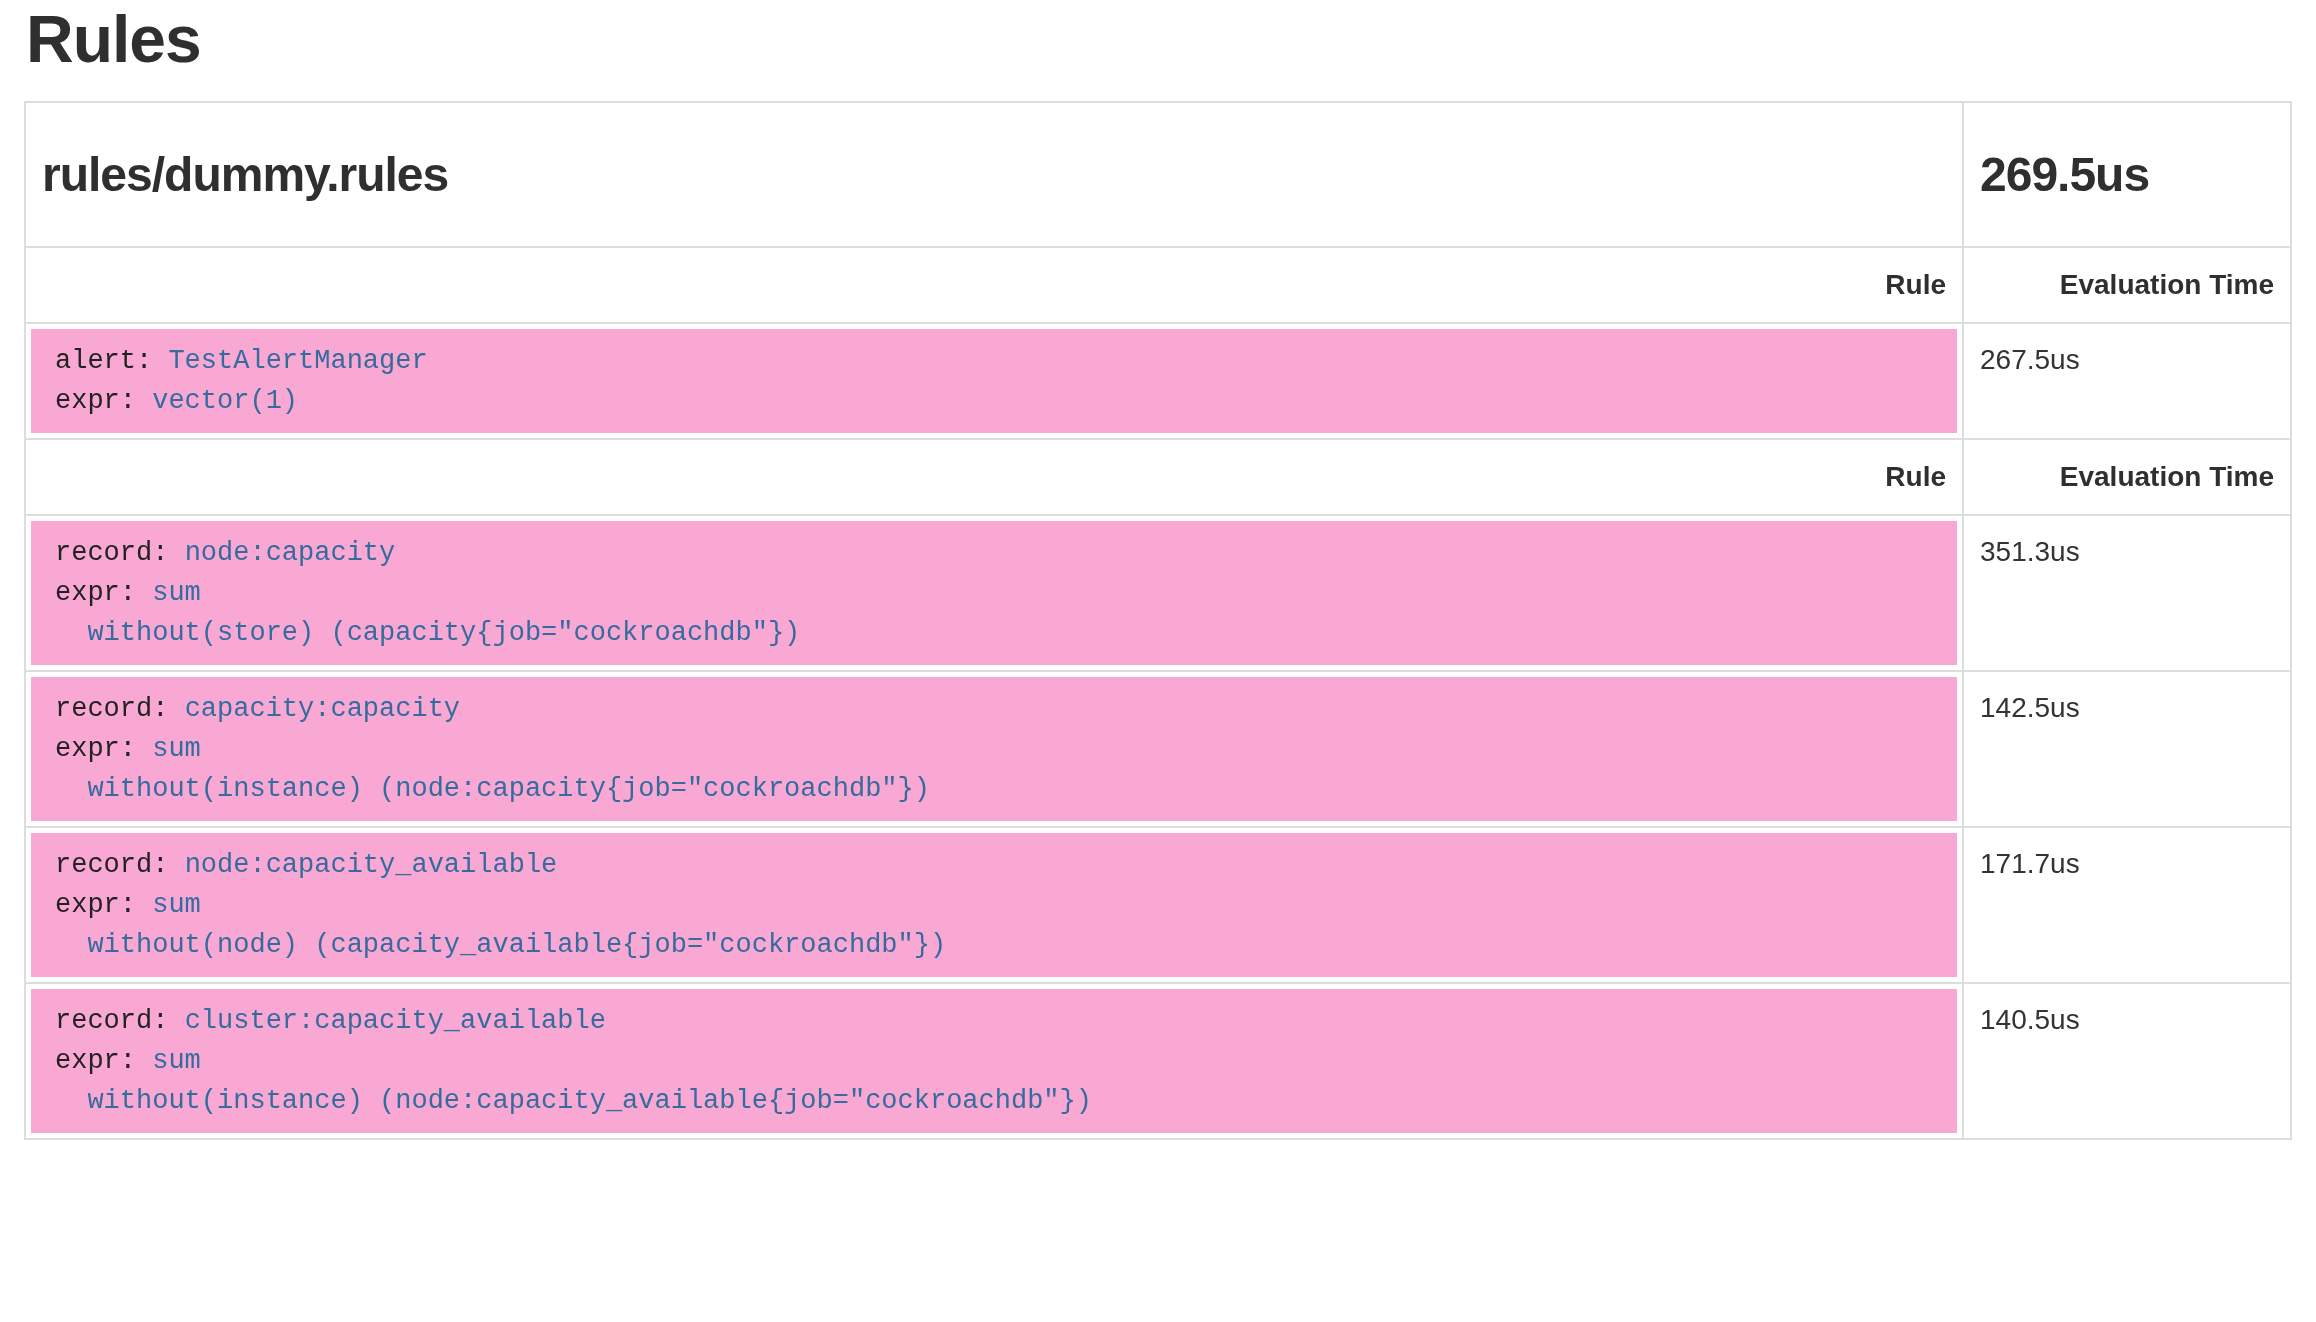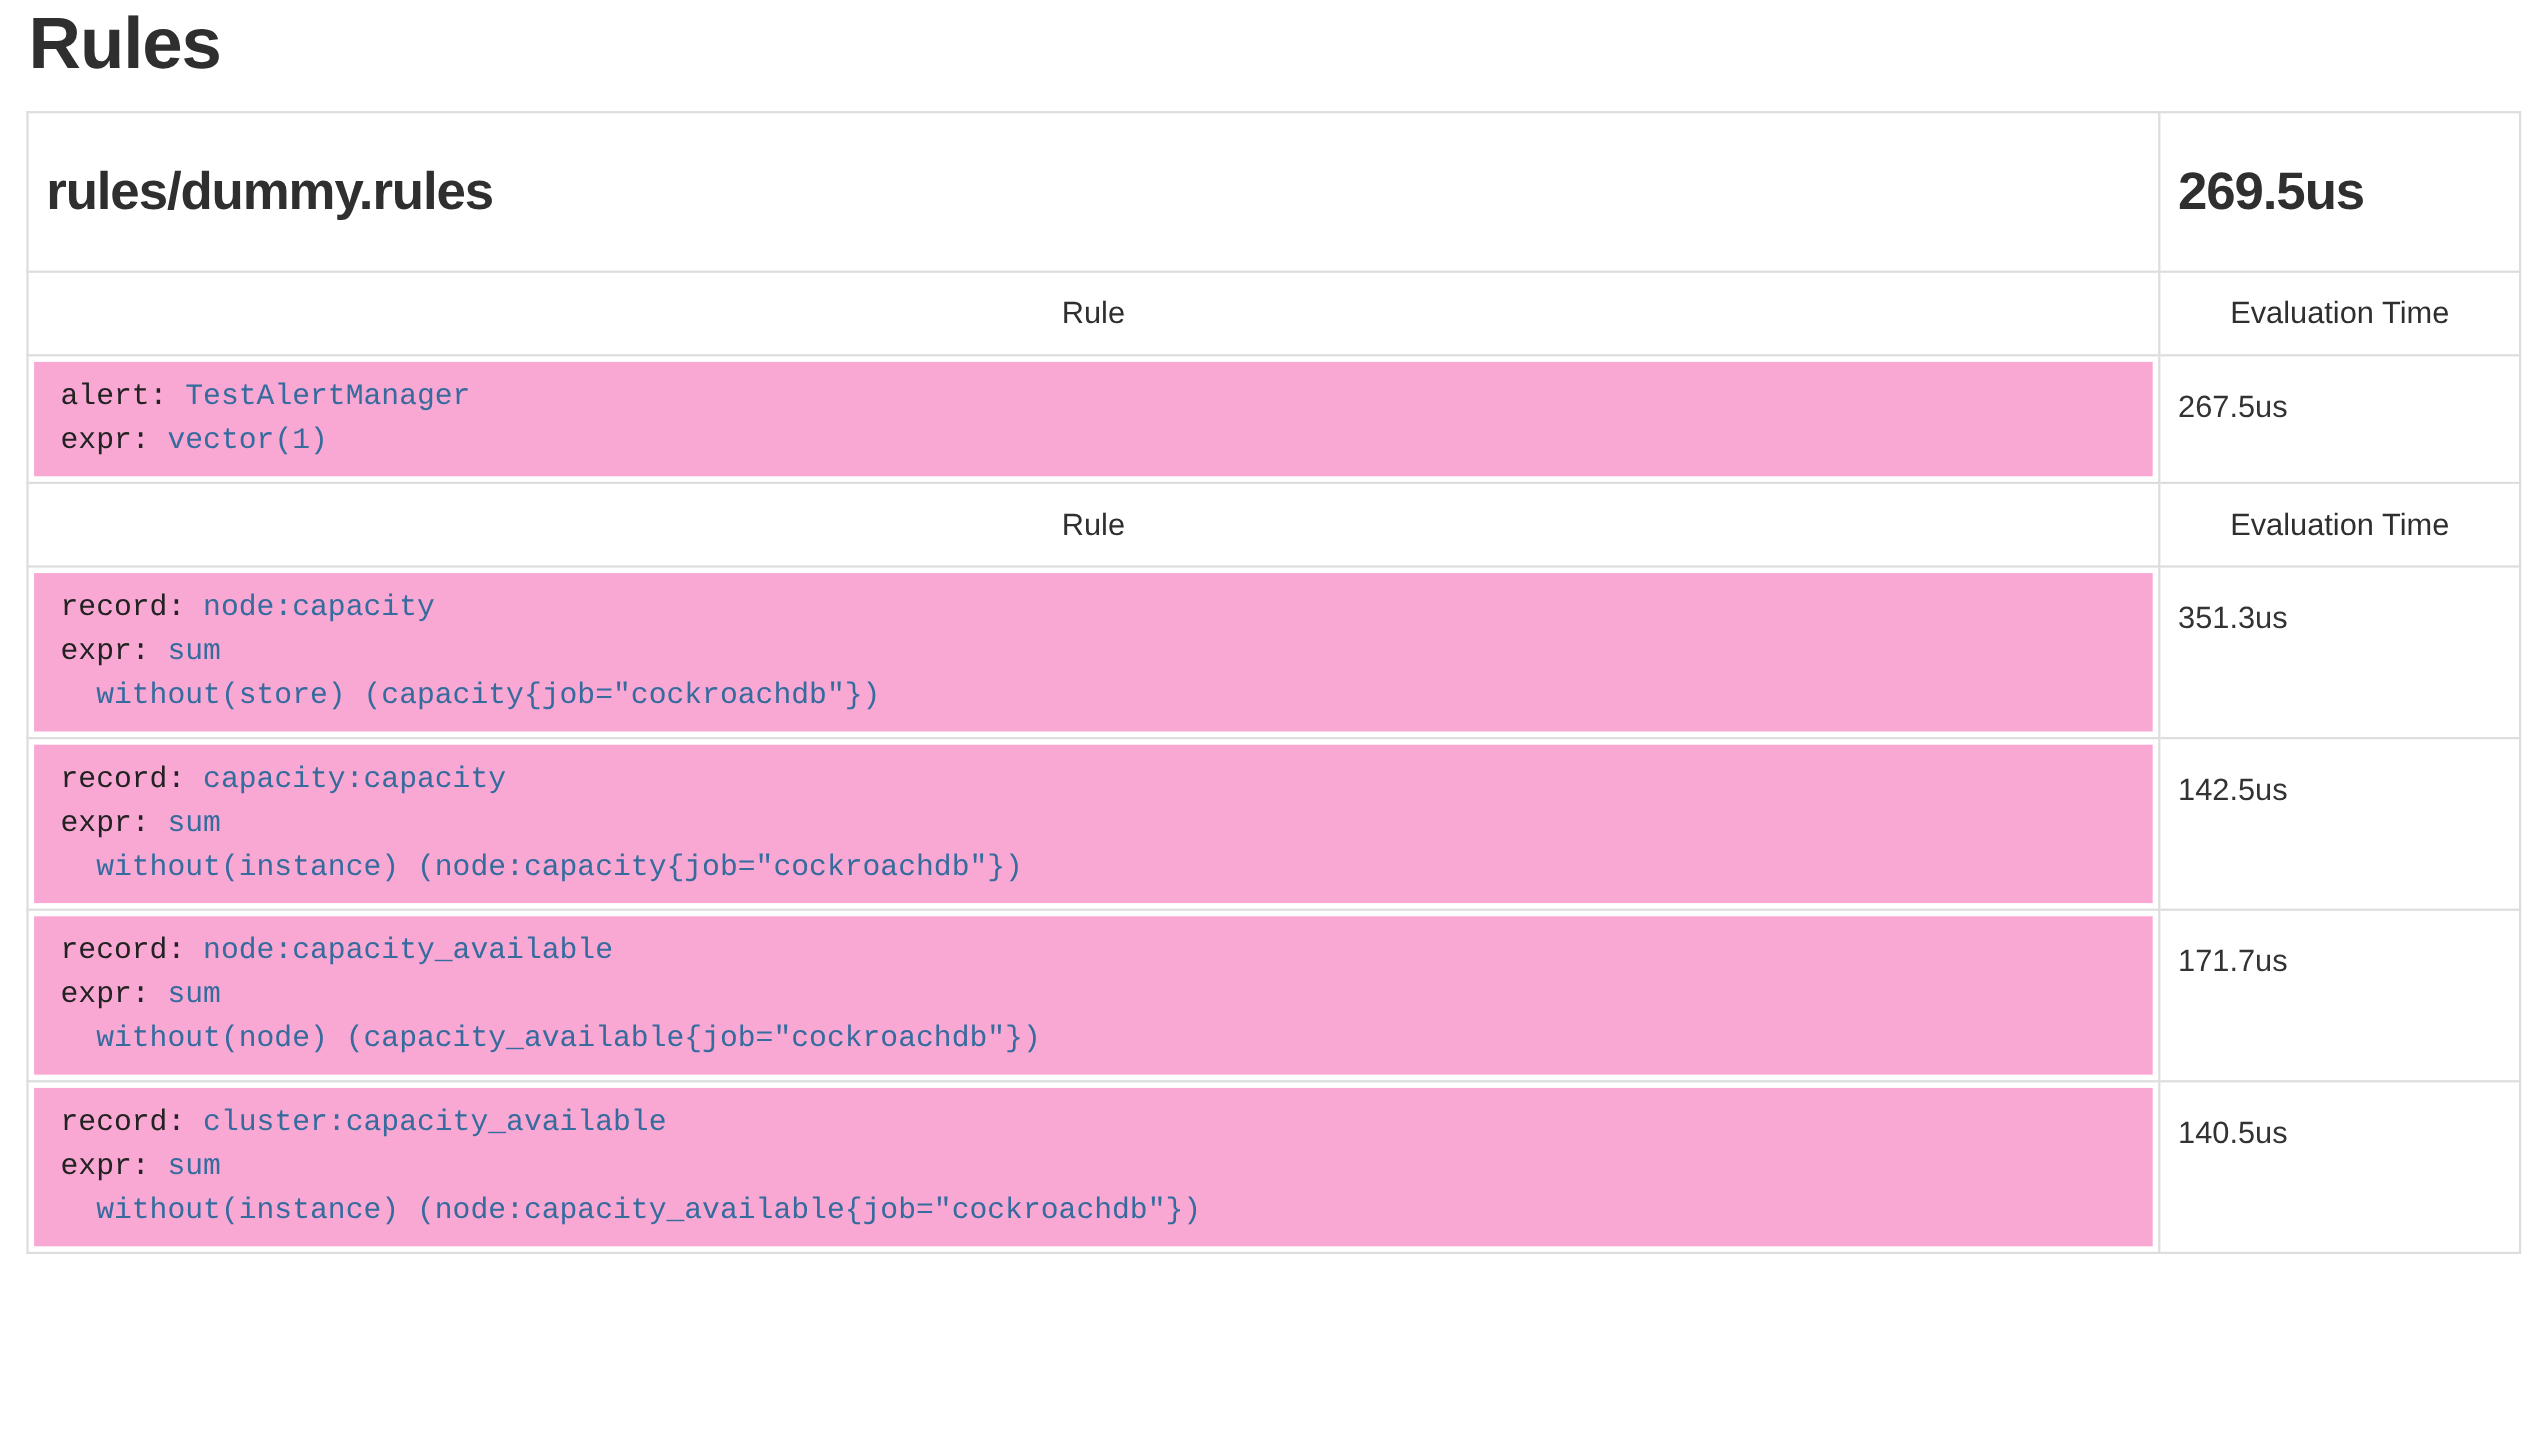--- a/index.html
+++ b/index.html
@@ -38,22 +38,22 @@
     font-size: 48px;
     font-weight: 700;
     letter-spacing: -1px;
     margin: 0;
     color: #2f2f2f;
     white-space: nowrap;
     overflow: hidden;
   }
   th.col-header {
     font-size: 28px;
-    font-weight: 400;
-    text-align: center;
+    font-weight: 700;
+    text-align: right;
     padding: 20px 16px;
     line-height: 34px;
     color: #2f2f2f;
     margin-left: 23px;
   }
   td.rule-cell {
     padding: 5px;
     vertical-align: top;
   }
   pre.rule-text {
@@ -69,21 +69,21 @@
     overflow: hidden;
   }
   span.rule-key { color: #222222; }
   a.rule-link {
     color: #366b9e;
     text-decoration: none;
     cursor: pointer;
   }
   td.time-cell {
     vertical-align: top;
-    padding: 24px 16px;
+    padding: 14px 16px;
     font-size: 28px;
     line-height: 44px;
     color: #333333;
   }
 </style>
 </head>
 <body>
 
 <h1 class="page-title">Rules</h1>
 

